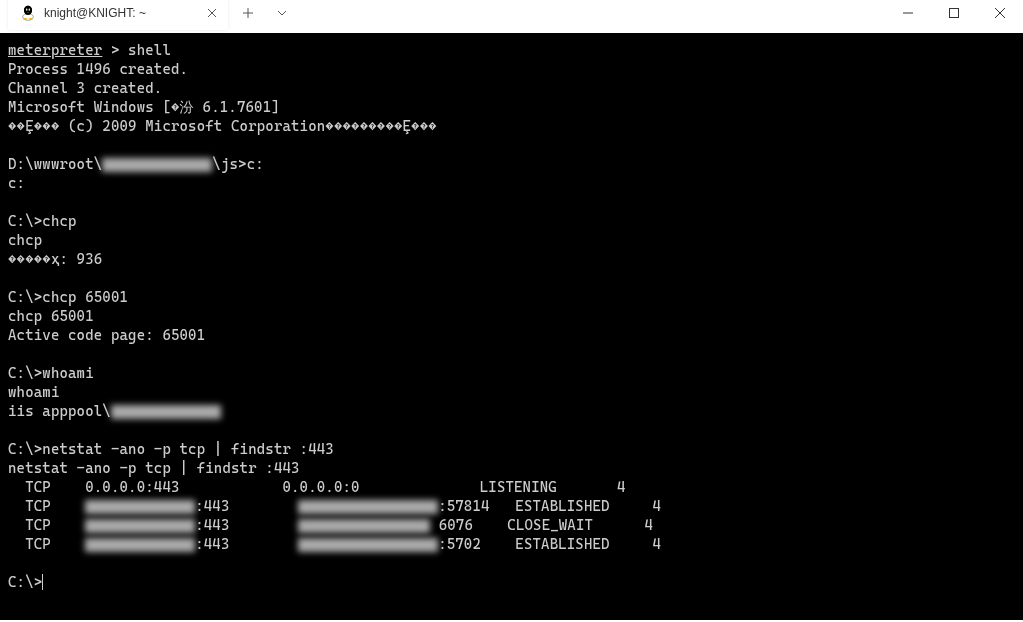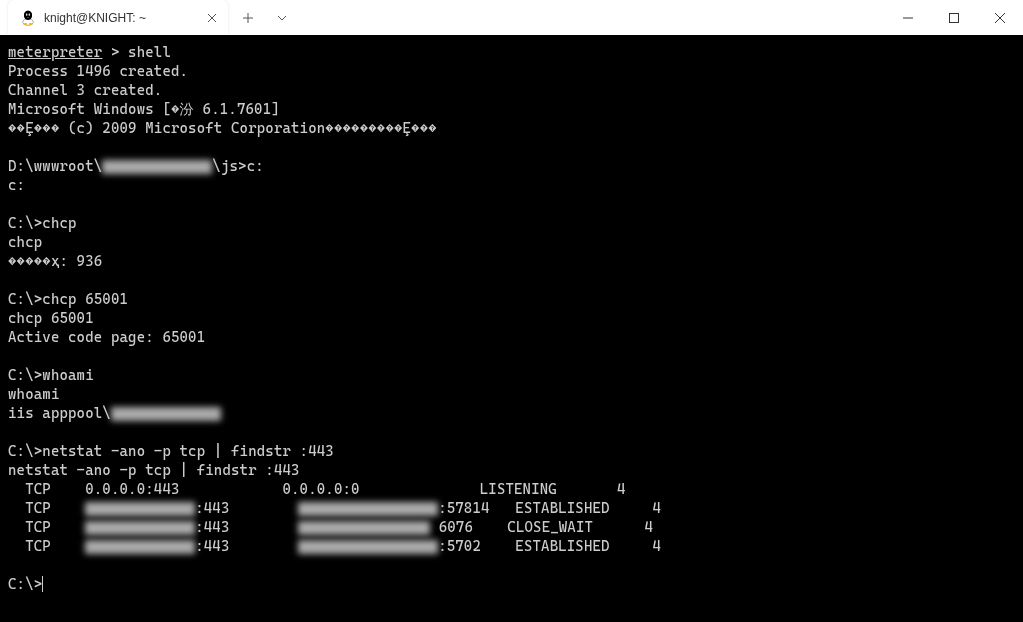--- a/index.html
+++ b/index.html
@@ -11,21 +11,21 @@
       width: 1023px;
       height: 622px;
       background: #ffffff;
       font-family: "Segoe UI", sans-serif;
       overflow: hidden;
       position: relative;
     }
     .titlebar {
       display: flex;
       align-items: center;
-      height: 35px;
+      height: 25px;
       background: #ffffff;
       position: relative;
     }
     .tab {
       display: flex;
       align-items: center;
       background: #ffffff;
       height: 35px;
       padding: 0 8px 0 12px;
       border-radius: 6px 6px 0 0;
@@ -83,20 +83,21 @@
       background: #000000;
       color: #cccccc;
       font-family: "Cascadia Mono", "Consolas", monospace;
       font-size: 14.3px;
       line-height: 19px;
       padding: 8px;
       height: calc(622px - 35px);
       white-space: pre;
       overflow: hidden;
       letter-spacing: 0.2px;
+      margin-top: 8px;
     }
     .meterpreter {
       text-decoration: underline;
     }
     .censor {
       display: inline-block;
       background: repeating-linear-gradient(0deg, #999 0, #999 2px, #666 2px, #666 4px);
       background: #aaa;
       filter: blur(3px);
       vertical-align: text-bottom;

